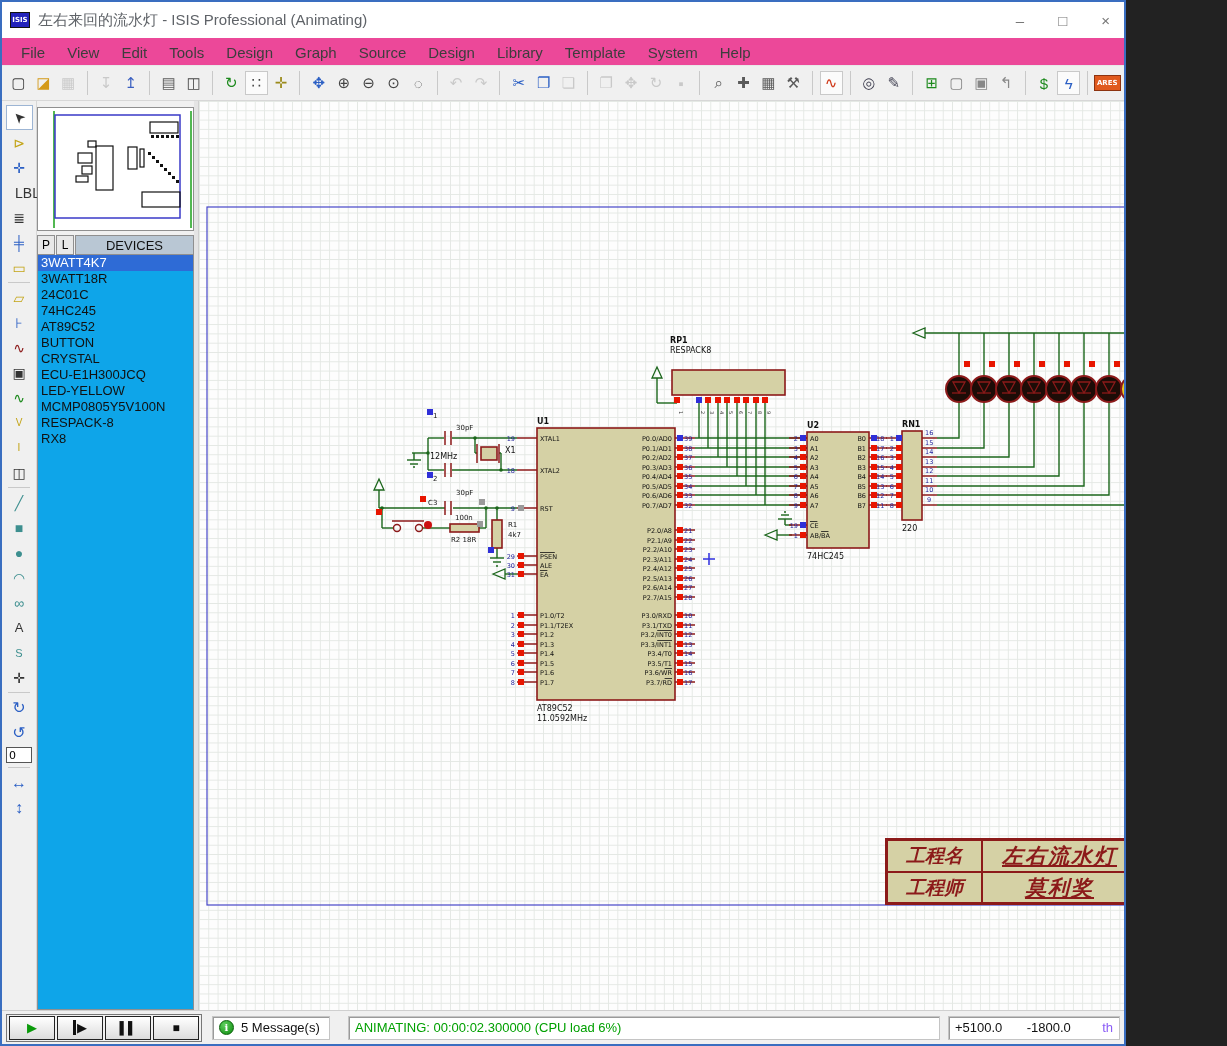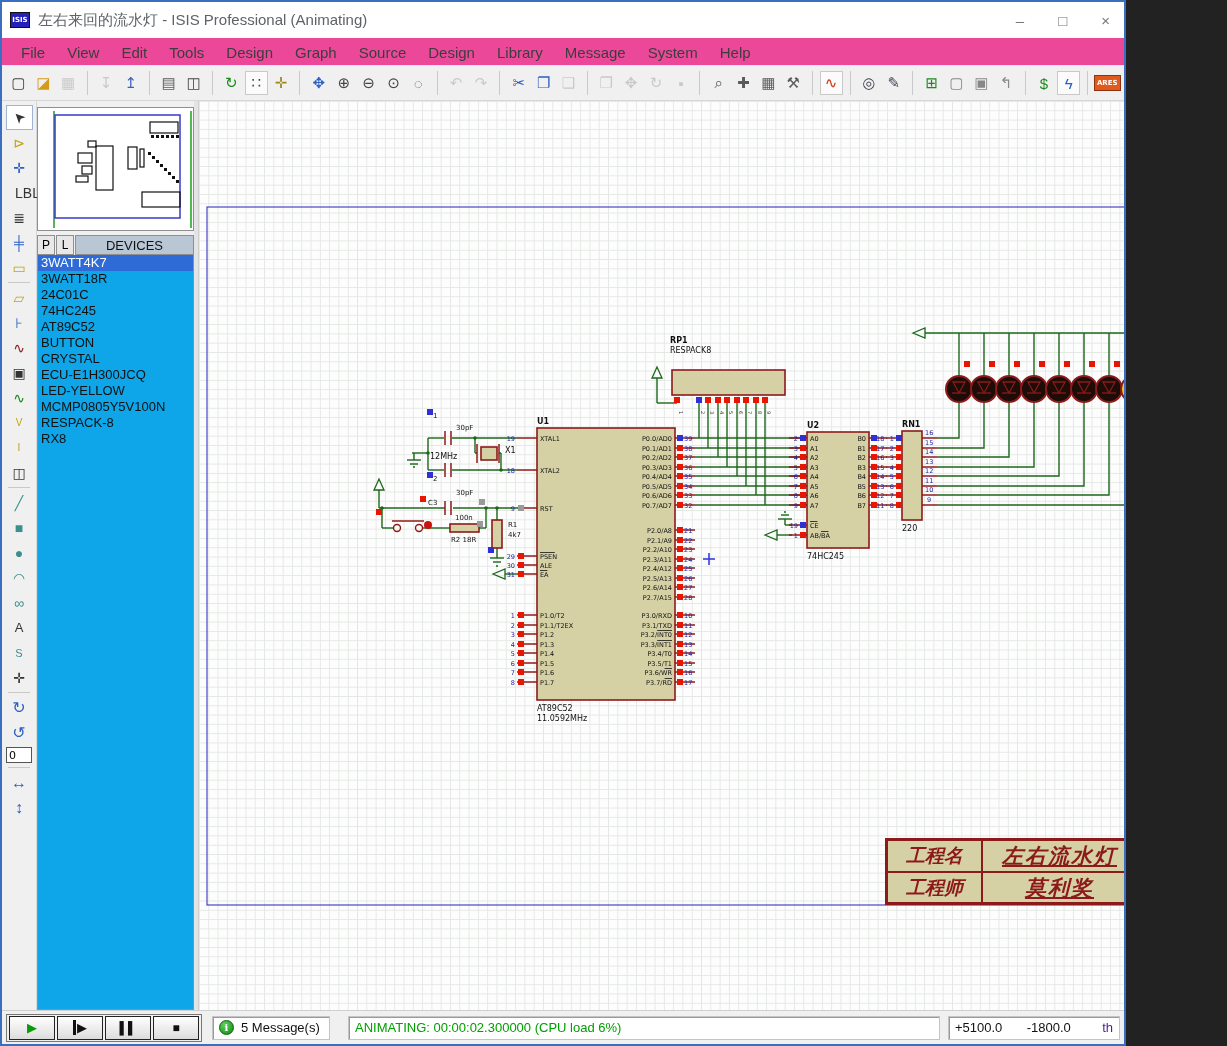--- a/index.html
+++ b/index.html
@@ -66,21 +66,21 @@
   .statusbar{position:absolute;left:0;right:0;bottom:0;height:34px;background:#f0f0f0;border-top:1px solid #cfcfcf;display:flex;align-items:center;padding:0 4px;}
   .simgroup{display:flex;border:1px solid #777;padding:1px;background:#f0f0f0;}
   .simbtn{width:46px;height:24px;background:linear-gradient(#ffffff,#dcdcdc);border:1px solid #222;margin:0 1px;display:flex;align-items:center;justify-content:center;font-size:12px;color:#111;}
   .simbtn .play{color:#0a9a0a;font-size:13px;}
   .stepwrap{border-left:3px solid #111;padding-left:1px;font-size:13px;}
   .inset{background:#fff;box-shadow:inset 1px 1px 0 #9a9a9a, inset -1px -1px 0 #fff;border:1px solid #c4c4c4;height:24px;display:flex;align-items:center;padding:0 6px;font:13px "Liberation Sans",sans-serif;color:#111;}
   .msgpanel{margin-left:10px;width:118px;}
   .infoicon{width:15px;height:15px;border-radius:50%;background:radial-gradient(circle at 35% 30%,#5fd05f,#0d8a0d);color:#fff;font:bold 10px "DejaVu Serif",serif;display:flex;align-items:center;justify-content:center;margin-right:7px;border:1px solid #066006;}
   .animpanel{margin-left:18px;flex:1;color:#00a000;font:13px "Liberation Sans",sans-serif;}
   .coordpanel{margin-left:8px;width:172px;display:flex;justify-content:space-between;align-items:center;}
-  .coordpanel .th{color:#4c1d95;margin-left:7px;}
+  .coordpanel .th{color:#8b5cf6;margin-left:7px;}
 </style>
 </head>
 <body>
 
 <div class="win">
 
   <div class="titlebar">
     <div class="isis-logo">ISIS</div>
     <div class="title-text">左右来回的流水灯 - ISIS Professional (Animating)</div>
     <div class="wincontrols">
@@ -93,21 +93,21 @@
   <div class="menubar" id="menubar">
       <span>File</span>
       <span>View</span>
       <span>Edit</span>
       <span>Tools</span>
       <span>Design</span>
       <span>Graph</span>
       <span>Source</span>
       <span>Design</span>
       <span>Library</span>
-      <span>Message</span>
+      <span>Template</span>
       <span>System</span>
       <span>Help</span>
     </div>
 
   <div class="toolbar" id="toolbar">
       <div class="tbtn">▢</div>
       <div class="tbtn" style="color: rgb(212, 154, 26);">◪</div>
       <div class="tbtn dis">▦</div>
       <div class="tsep"></div>
       <div class="tbtn dis">↧</div>

